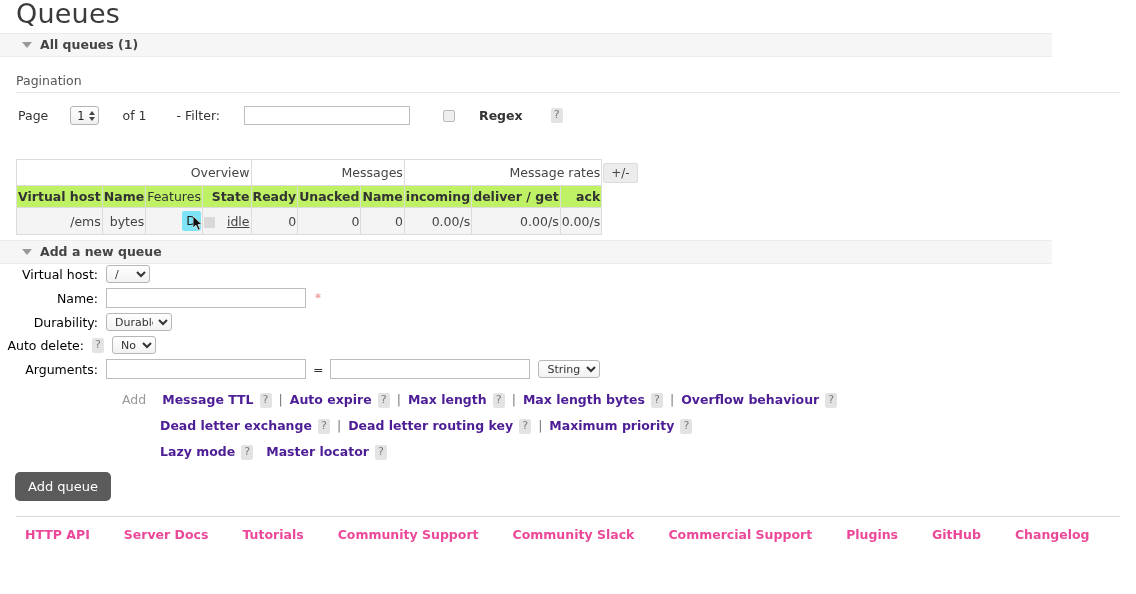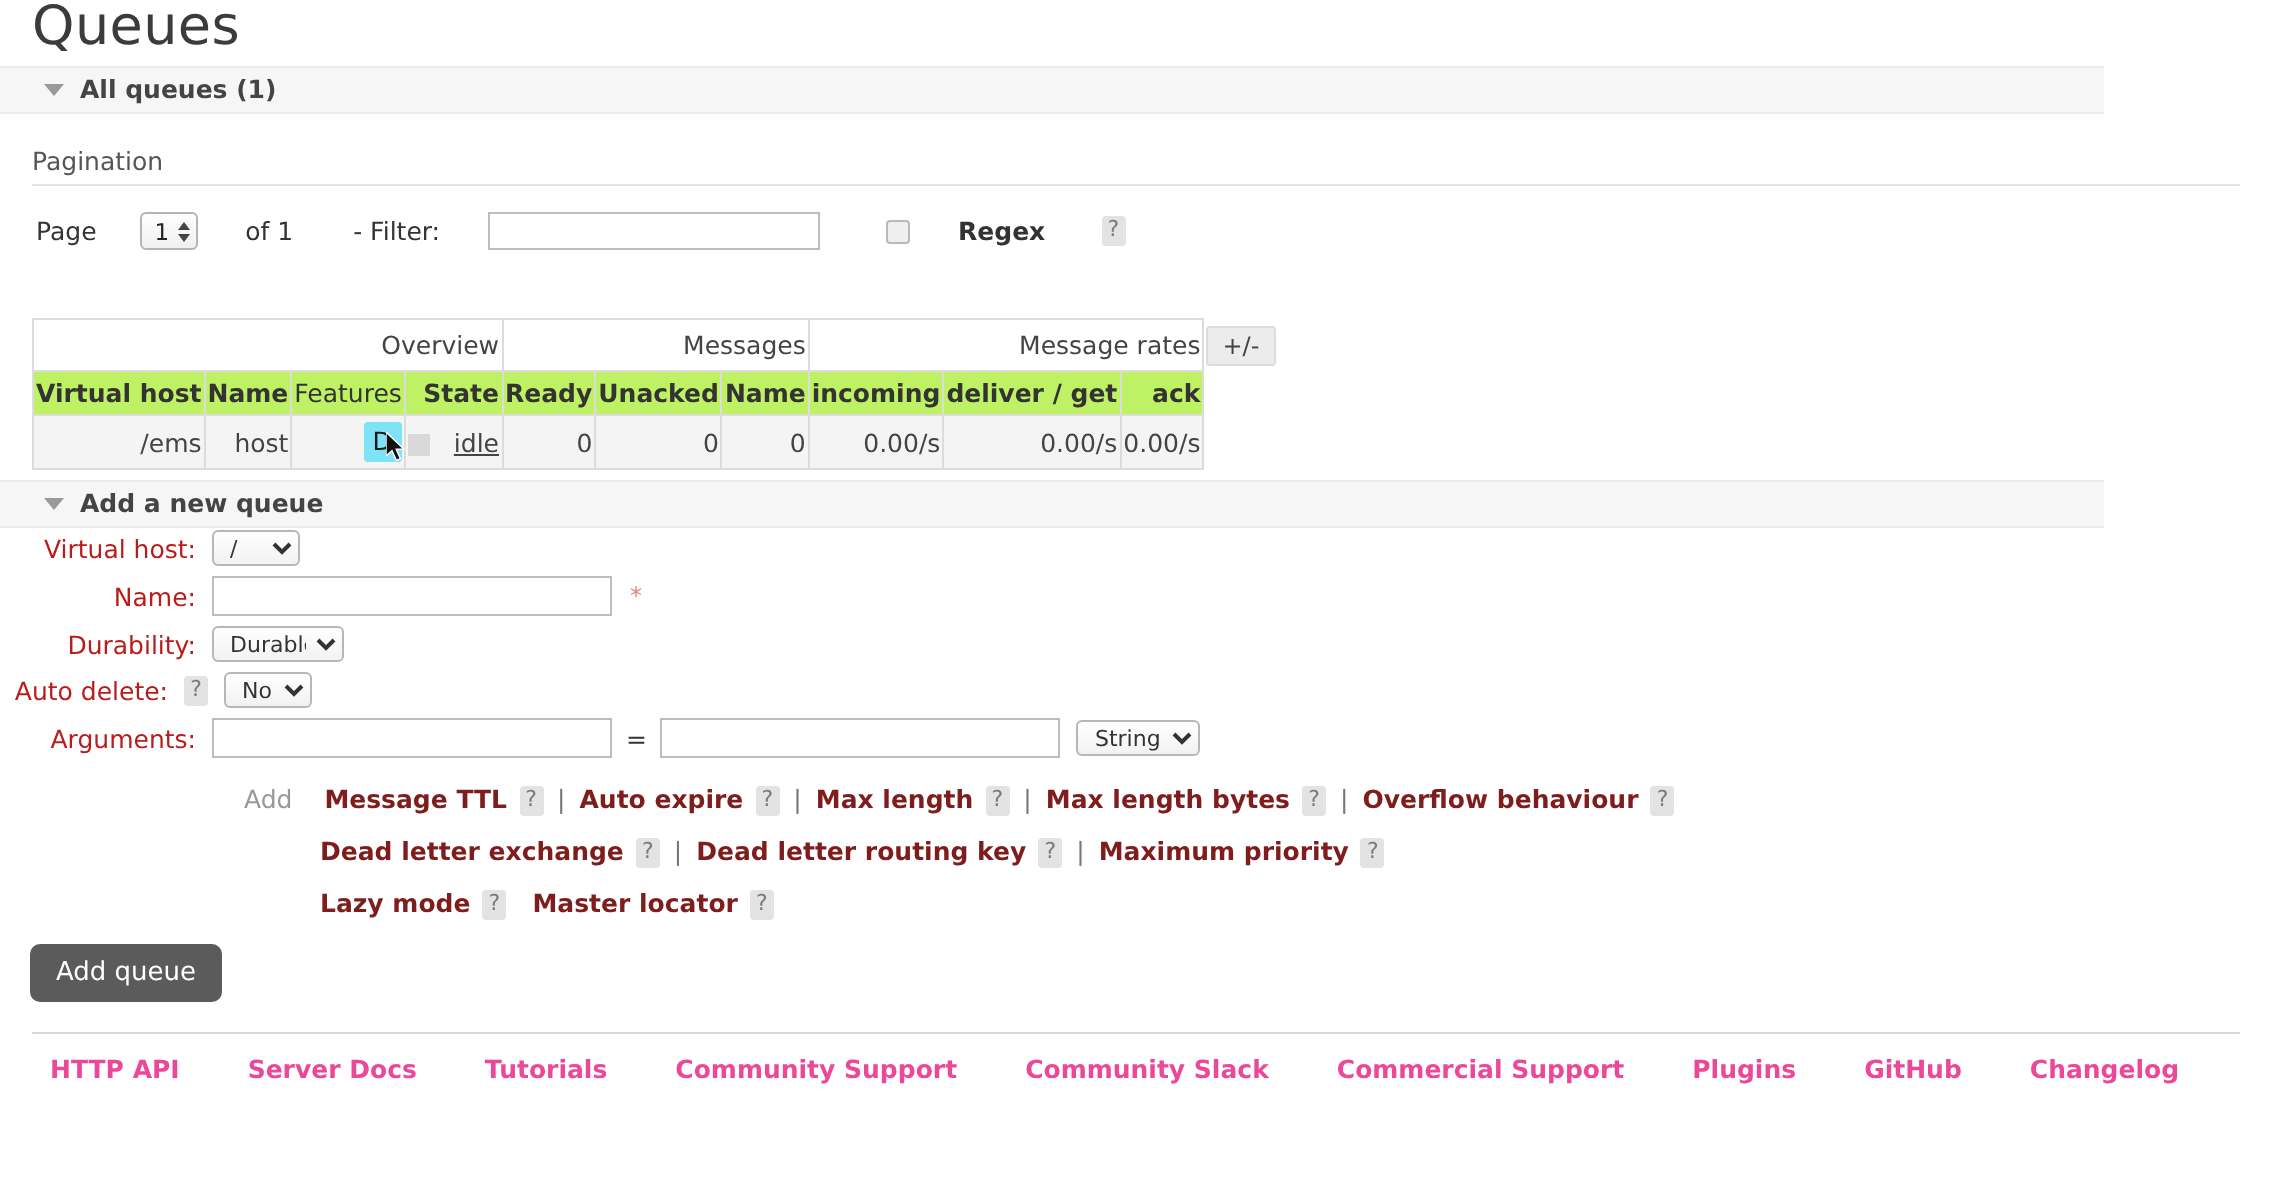--- a/index.html
+++ b/index.html
@@ -245,36 +245,36 @@
   .form-row {
     display: flex;
     align-items: center;
     margin-bottom: 5px;
     font-size: 12.5px;
   }
   .form-label {
     width: 98px;
     text-align: right;
     padding-right: 8px;
-    color: #b91c1c;
+    color: #000000;
     flex: 0 0 auto;
   }
   .form-label.with-q { width: 84px; }
   .req-star { color: #e98585; font-size: 12px; margin-left: 9px; }
 
   .args-presets {
     position: absolute;
     left: 122px;
     top: 122px;
     font-size: 12.5px;
     line-height: 26px;
     color: #222;
   }
   .args-presets .add-lnk { color: #999999; margin-right: 16px; }
-  .args-presets b { font-weight: bold; color: #7f1d1d; margin-top: 46px; }
+  .args-presets b { font-weight: bold; color: #4c1d95; margin-top: 46px; }
   .args-presets .sep { color: #777; margin: 0 7px; }
   .args-presets .qmark { margin-left: 6px; }
   .preset-line { display: block; }
   .preset-line.indent { margin-left: 38px; }
 
   .add-queue-btn {
     position: absolute;
     left: 15px;
     top: 472px;
     background: #5b5b5b;
@@ -360,21 +360,21 @@
       <th class="sortable num">Ready</th>
       <th class="sortable num">Unacked</th>
       <th class="sortable num">Name</th>
       <th class="sortable num">incoming</th>
       <th class="sortable num">deliver / get</th>
       <th class="sortable">ack</th>
       <th class="nb" style="border:none;background:transparent;"></th>
     </tr>
     <tr class="data-row">
       <td>/ems</td>
-      <td class="bold-cell"><span>host</span></td>
+      <td class="bold-cell"><span>bytes</span></td>
       <td class="ctr">
         <span class="feat-wrap">
           <span class="feat-badge">D</span>
           <svg class="cursor-arrow" viewBox="0 0 12 16">
             <polygon points="0,0 0,12 3,9.3 5.2,14.2 7.2,13.3 5.1,8.6 9,8.6" fill="#111111" stroke="#ffffff" stroke-width="0.7"></polygon>
           </svg>
         </span>
       </td>
       <td>
         <span class="state-sq"></span><span class="state-link">idle</span>

